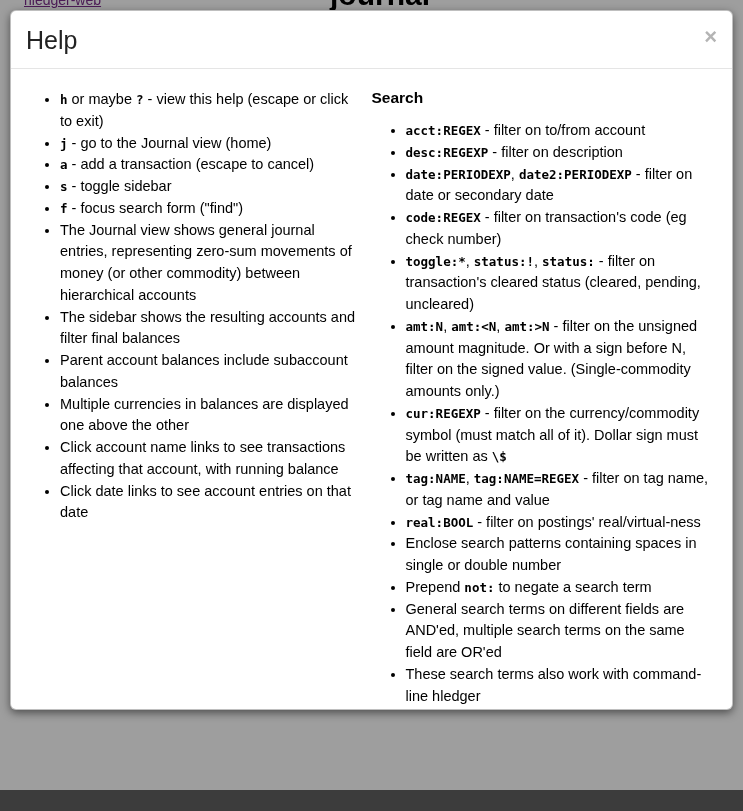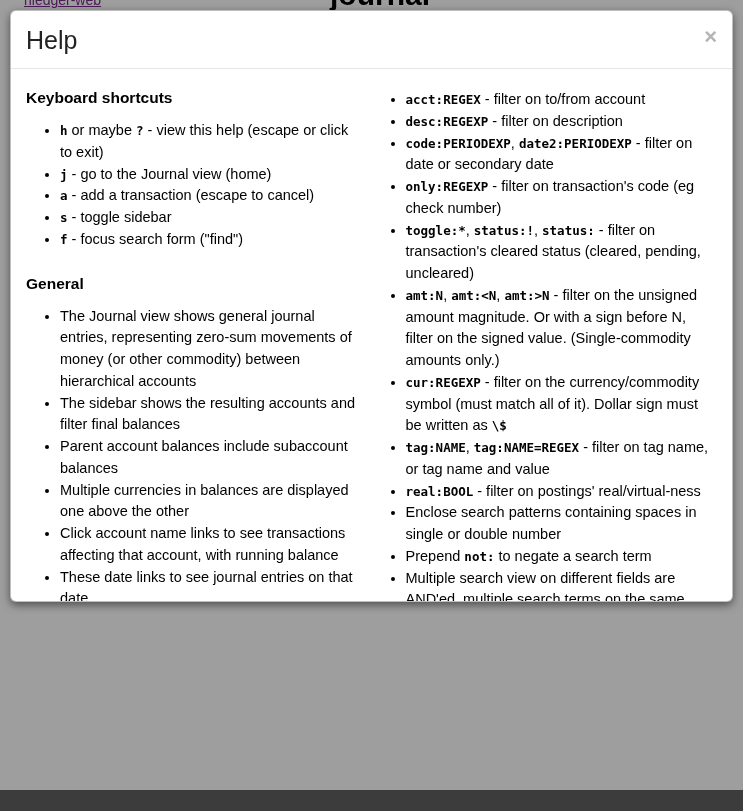--- a/index.html
+++ b/index.html
@@ -27,21 +27,21 @@
     position: absolute; left: 0; right: 0; bottom: 0; height: 21px;
     background: #616161;
   }
   .backdrop {
     position: absolute; inset: 0;
     background: rgba(0,0,0,0.38);
   }
 
   
   .modal {
-    position: absolute; left: 10px; top: 10px; width: 723px; height: 592px;
+    position: absolute; left: 10px; top: 10px; width: 723px; height: 700px;
     background: #ffffff;
     border: 1px solid rgba(0,0,0,0.25);
     border-radius: 6px;
     box-shadow: 0 3px 9px rgba(0,0,0,0.5);
     box-sizing: border-box;
     overflow: hidden;
   }
   .modal-header {
     position: relative;
     padding: 14px 15px 13px 15px;
@@ -100,51 +100,50 @@
 
   <div class="backdrop"></div>
 
   <div class="modal">
     <div class="modal-header">
       <h2 class="modal-title">Help</h2>
       <button class="close">×</button>
     </div>
     <div class="modal-body">
       <div class="col left">
-        <h4 class="section-heading">Keyboard shortcuts</h4>
         <ul class="help-list">
             <li><code>h</code> or maybe <code>?</code> - view this help (escape or click to exit)</li>
             <li><code>j</code> - go to the Journal view (home)</li>
             <li><code>a</code> - add a transaction (escape to cancel)</li>
             <li><code>s</code> - toggle sidebar</li>
             <li><code>f</code> - focus search form ("find")</li>
           </ul>
-        <h4 class="section-heading spaced">General</h4>
         <ul class="help-list">
             <li>The Journal view shows general journal entries, representing zero-sum movements of money (or other commodity) between hierarchical accounts</li>
             <li>The sidebar shows the resulting accounts and filter final balances</li>
             <li>Parent account balances include subaccount balances</li>
             <li>Multiple currencies in balances are displayed one above the other</li>
             <li>Click account name links to see transactions affecting that account, with running balance</li>
-            <li>These date links to see journal entries on that date</li>
+            <li>Click date links to see account entries on that date</li>
           </ul>
       </div>
       <div class="col right">
+        <h4 class="section-heading">Search</h4>
         <ul class="help-list">
             <li><code>acct:REGEX</code> - filter on to/from account</li>
             <li><code>desc:REGEXP</code> - filter on description</li>
-            <li><code>code:PERIODEXP</code>, <code>date2:PERIODEXP</code> - filter on date or secondary date</li>
-            <li><code>only:REGEXP</code> - filter on transaction's code (eg check number)</li>
+            <li><code>date:PERIODEXP</code>, <code>date2:PERIODEXP</code> - filter on date or secondary date</li>
+            <li><code>code:REGEX</code> - filter on transaction's code (eg check number)</li>
             <li><code>toggle:*</code>, <code>status:!</code>, <code>status:</code> - filter on transaction's cleared status (cleared, pending, uncleared)</li>
             <li><code>amt:N</code>, <code>amt:&lt;N</code>, <code>amt:&gt;N</code> - filter on the unsigned amount magnitude. Or with a sign before N, filter on the signed value. (Single-commodity amounts only.)</li>
             <li><code>cur:REGEXP</code> - filter on the currency/commodity symbol (must match all of it). Dollar sign must be written as <code>\$</code></li>
             <li><code>tag:NAME</code>, <code>tag:NAME=REGEX</code> - filter on tag name, or tag name and value</li>
             <li><code>real:BOOL</code> - filter on postings' real/virtual-ness</li>
             <li>Enclose search patterns containing spaces in single or double number</li>
             <li>Prepend <code>not:</code> to negate a search term</li>
-            <li>Multiple search view on different fields are AND'ed, multiple search terms on the same field are OR'ed</li>
+            <li>General search terms on different fields are AND'ed, multiple search terms on the same field are OR'ed</li>
             <li>These search terms also work with command-line hledger</li>
           </ul>
       </div>
     </div>
   </div>
 
 </div>
 
 </body></html>

